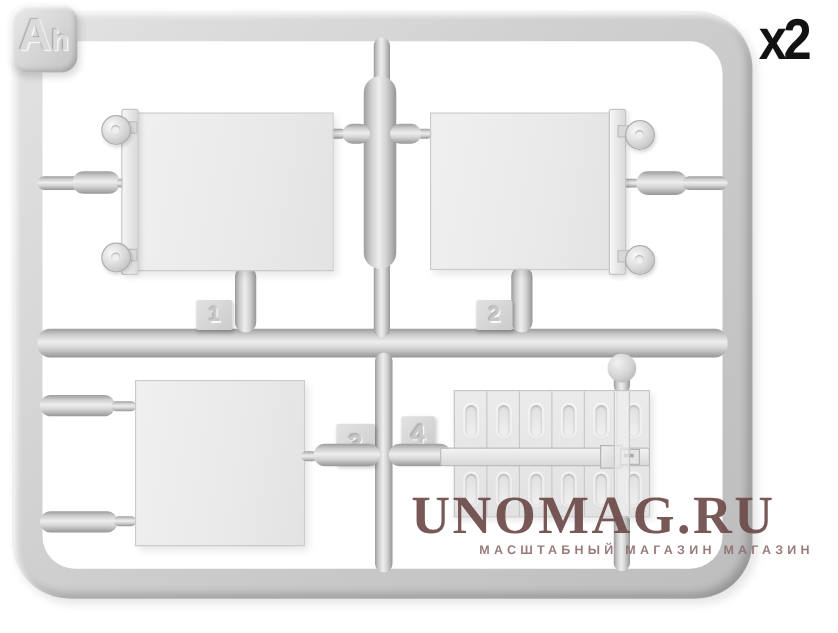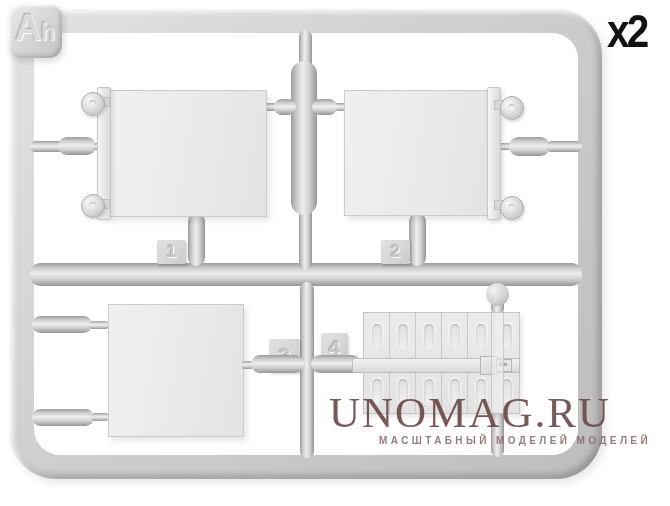--- a/index.html
+++ b/index.html
@@ -111,21 +111,21 @@
   }
   .ah-text::first-letter { font-size:36px; }
   
   .qty {
     position:absolute; left:607px; top:4px; width:60px;
     font-size:46px; font-weight:bold; color:#121212; letter-spacing:-3px;
     transform:scaleX(.88); transform-origin:left top; z-index:20;
   }
   .wm { position:absolute; left:329px; top:390px; width:322px; z-index:30; }
   .wm-title {
-    font-family:"Liberation Serif", serif; font-weight:normal;
+    font-family:"Liberation Serif", serif; font-weight:bold;
     font-size:43px; line-height:1.05; letter-spacing:2px;
     color:#6d4b49; opacity:.92; white-space:nowrap;
   }
   .wm-sub {
     font-size:10px; font-weight:bold; letter-spacing:3.4px;
     color:#8d6e6c; opacity:.9; text-align:right; margin-top:0; white-space:nowrap;
   }
 </style>
 </head>
 <body>
@@ -211,16 +211,16 @@
   <div class="band" style="left:491px; top:313px; width:11px; height:99px; z-index:8;"></div>
 
   <div class="tag-ah">
     <span class="ah-text">Ah</span>
   </div>
 
   <div class="qty">x2</div>
 
   <div class="wm">
     <div class="wm-title">UNOMAG.RU</div>
-    <div class="wm-sub">МАСШТАБНЫЙ МОДЕЛЕЙ МОДЕЛЕЙ</div>
+    <div class="wm-sub">МАСШТАБНЫЙ МАГАЗИН МАГАЗИН</div>
   </div>
 
 </div>
 
 </body></html>

